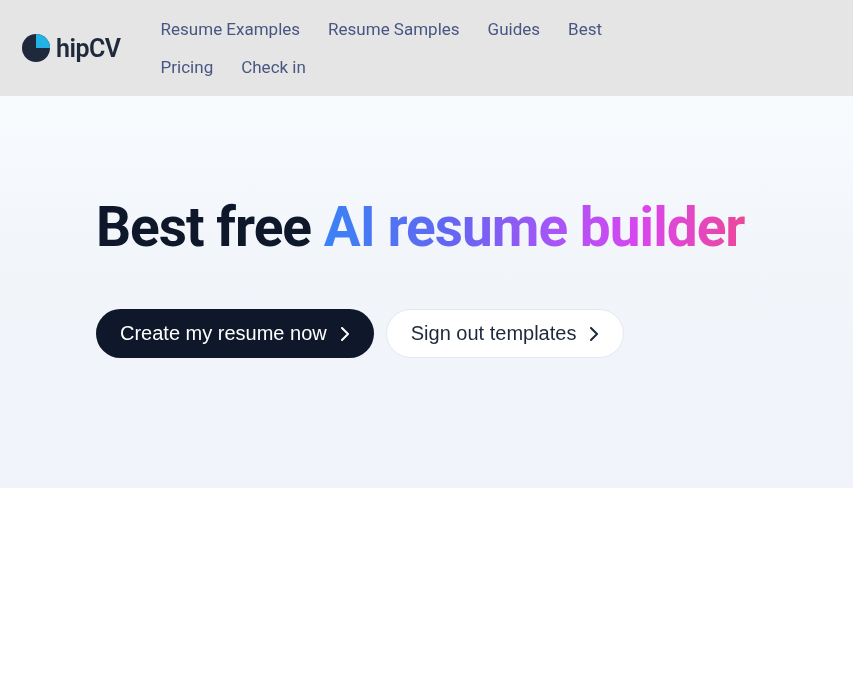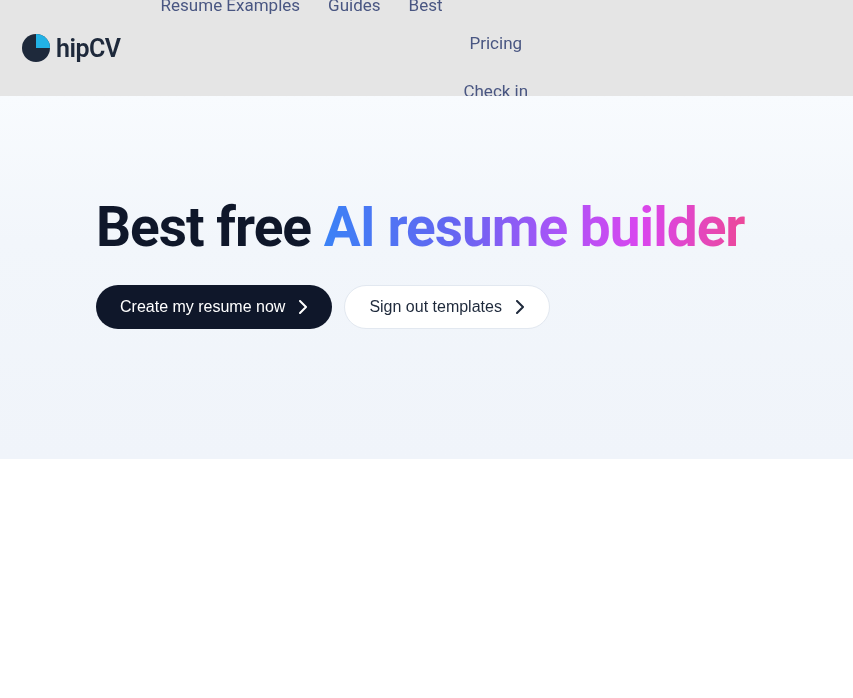--- a/index.html
+++ b/index.html
@@ -54,42 +54,41 @@
     .nav-row {
       display: flex;
       gap: 28px;
       width: 100%;
       justify-content: flex-start;
       align-items: center;
     }
     
     .nav-row.second {
       margin-top: 18px;
-      flex-direction: column;
     }
     
     .nav-link {
       font-size: 17px;
       color: #495682;
       text-decoration: none;
       white-space: nowrap;
     }
     
     .hero {
       background: linear-gradient(180deg, #f8fbfe 0%, #f2f6fb 40%, #f0f4fa 100%);
       padding: 100px 96px 130px 96px;
       position: relative;
     }
     
     .hero-title {
       font-size: 55px;
       font-weight: 700;
       line-height: 1.15;
       letter-spacing: -1px;
-      margin-bottom: 26px;
+      margin-bottom: 50px;
     }
     
     .title-plain {
       color: #0f172a;
     }
     
     .title-gradient {
       background: linear-gradient(90deg, #3b82f6 0%, #6366f1 30%, #a855f7 55%, #d946ef 75%, #ec4899 100%);
       -webkit-background-clip: text;
       background-clip: text;
@@ -109,21 +108,21 @@
       display: flex;
       gap: 12px;
     }
     
     .btn {
       display: inline-flex;
       align-items: center;
       gap: 14px;
       padding: 12px 24px;
       border-radius: 999px;
-      font-size: 16px;
+      font-size: 20px;
       font-weight: 500;
       cursor: pointer;
       border: none;
     }
     
     .btn-primary {
       background: #0f172a;
       color: #ffffff;
     }
     
@@ -152,20 +151,21 @@
   <a class="logo">
     <svg class="logo-circle" viewBox="0 0 28 28">
       <circle cx="14" cy="14" r="14" fill="#1e293b"></circle>
       <path d="M14 0 A14 14 0 0 1 28 14 L14 14 Z" fill="#22b2e6"></path>
     </svg>
     <span class="logo-text">hipCV</span>
   </a>
   <div class="nav-links">
     <div class="nav-row">
       <a class="nav-link">Resume Examples</a>
+      <a class="nav-link">Resume Samples</a>
       <a class="nav-link">Guides</a>
       <a class="nav-link">Best</a>
     </div>
     <div class="nav-row second">
       <a class="nav-link">Pricing</a>
       <a class="nav-link">Check in</a>
     </div>
   </div>
 </nav>
 

